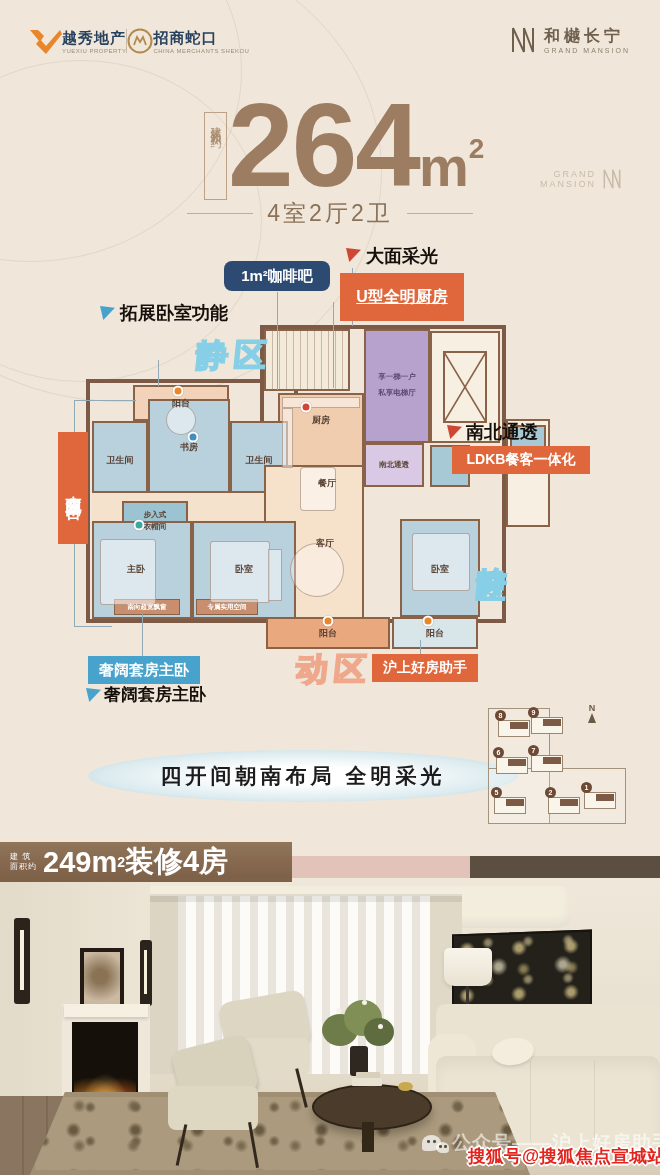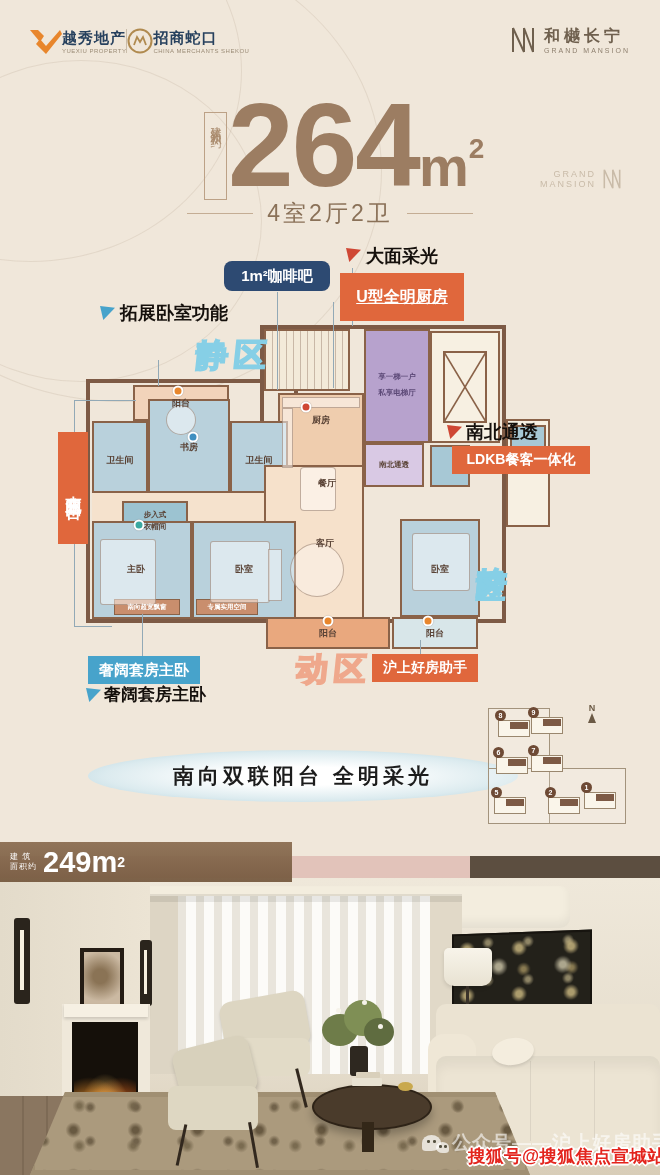--- a/index.html
+++ b/index.html
@@ -240,21 +240,21 @@
   <div class="co-text" style="left:466px;top:420px;font-size:18px;">南北通透</div>
   <div class="badge b-orange" style="left:452px;top:446px;width:138px;height:28px;font-size:14px;">LDKB餐客一体化</div>
   <div class="zone zone-v" style="left:474px;top:544px;font-size:30px;letter-spacing:6px;">静区</div>
   <div class="zone zone-o" style="left:296px;top:648px;font-size:32px;letter-spacing:6px;">动区</div>
   <div class="badge b-orange" style="left:372px;top:654px;width:106px;height:28px;font-size:14px;">沪上好房助手</div>
   <div class="badge b-blue" style="left:88px;top:656px;width:112px;height:28px;font-size:15px;">奢阔套房主卧</div>
   <div class="flag f-blue" style="left:86px;top:688px;"></div>
   <div class="co-text" style="left:104px;top:683px;font-size:17px;">奢阔套房主卧</div>
 
   <div class="oval" style="left:88px;top:750px;width:430px;height:52px;">
-    <div class="oval-text">南向双联阳台 全明采光</div>
+    <div class="oval-text">四开间朝南布局 全明采光</div>
   </div>
 
   <div>
     <div class="sp-outline" style="left:488px;top:708px;width:62px;height:116px;"></div>
     <div class="sp-outline" style="left:488px;top:768px;width:138px;height:56px;"></div>
     <div class="bld" style="left:498px;top:720px;">
         <span class="roof"></span>
         <span class="num">8</span>
       </div>
     <div class="bld" style="left:531px;top:717px;">
@@ -369,15 +369,16 @@
     <div class="sohu" style="left:468px;top:288px;">搜狐号@搜狐焦点宣城站</div>
   </div>
 
   <div class="banner" style="left:0;top:842px;width:292px;height:40px;">
     <div class="pre">
       <div>建 筑</div>
       <div>面积约</div>
     </div>
     <span class="num">249m</span>
       <span class="pow">2</span>
+      <span class="suf">装修4房</span>
   </div>
 
 </div>
 
 </body></html>

